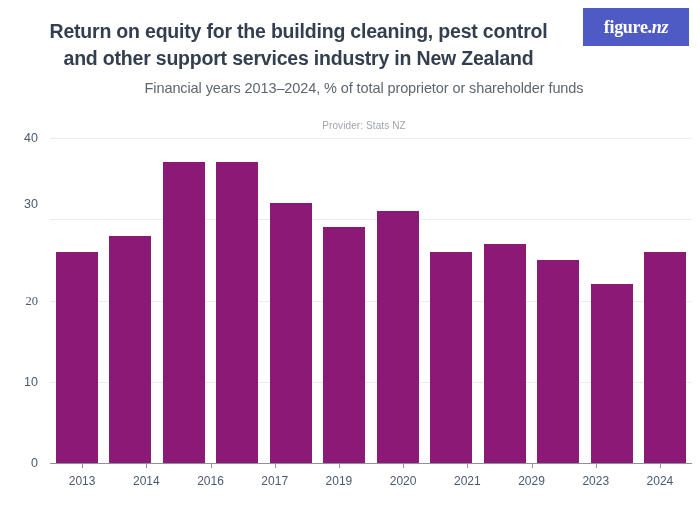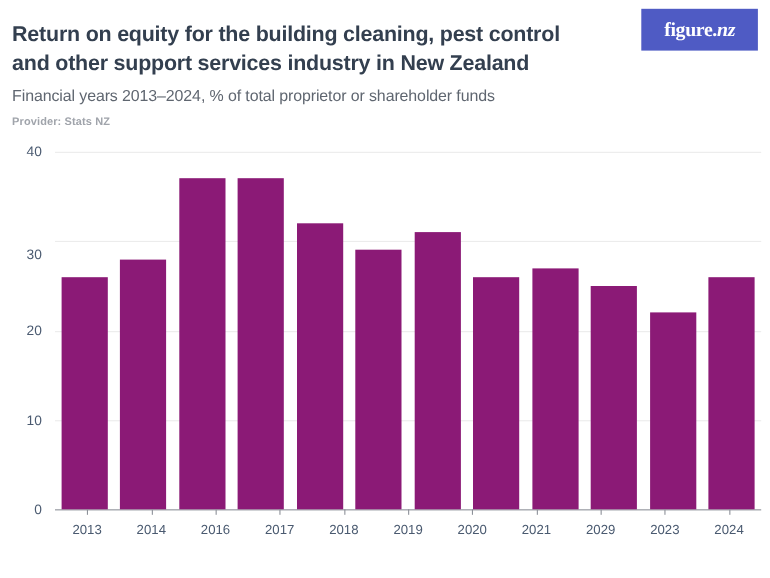--- a/index.html
+++ b/index.html
@@ -13,45 +13,46 @@
     position: relative;
     width: 700px;
     height: 525px;
     background: #ffffff;
     overflow: hidden;
   }
 
   
   .header {
     position: absolute;
-    left: 11px;
+    left: 36px;
     top: 18px;
     width: 656px;
+    text-align: center;
   }
   .title {
     font-size: 19.5px;
     line-height: 27px;
     font-weight: 700;
     color: #333f4f;
     letter-spacing: -0.2px;
     width: 525px;
   }
   .subtitle {
     margin-top: 7px;
     font-size: 14.5px;
     line-height: 19px;
     font-weight: 400;
     color: #5f6670;
     letter-spacing: -0.1px;
   }
   .provider {
-    margin-top: 7px;
+    margin-top: 21px;
     font-size: 10px;
     line-height: 13px;
-    font-weight: 700;
+    font-weight: 400;
     color: #a0a4ab;
     letter-spacing: 0.1px;
   }
 
   
   .logo {
     position: absolute;
     right: 11px;
     top: 8px;
     width: 106px;
@@ -178,22 +179,22 @@
   </div>
 
   <div class="logo">
     <span class="logo-text"><span>figure.</span><span class="it">nz</span></span>
   </div>
 
   <div class="plot">
     <div class="axis-labels">
         <div class="ytick" style="top: 325px;">0</div>
         <div class="ytick" style="top: 243.75px;">10</div>
-        <div class="ytick" style="top: 162.5px;">20</div>
-        <div class="ytick" style="top: 93px;">30</div>
+        <div class="ytick" style="top: 162.5px; font-family: Liberation Serif, serif;">20</div>
+        <div class="ytick" style="top: 66px;">30</div>
         <div class="ytick" style="top: 0px;">40</div>
       </div>
     <div class="grid">
         <div class="gridline zero" style="top: 325px;"></div>
         <div class="gridline" style="top: 243.75px;"></div>
         <div class="gridline" style="top: 162.5px;"></div>
         <div class="gridline" style="top: 81.25px;"></div>
         <div class="gridline" style="top: 0px;"></div>
       </div>
     <div class="bars">
@@ -246,24 +247,20 @@
         <div class="xslot">
           <div class="xtick"></div>
           <div class="xlabel">2016</div>
         </div>
         <div class="xslot">
           <div class="xtick"></div>
           <div class="xlabel">2017</div>
         </div>
         <div class="xslot">
           <div class="xtick"></div>
-          <div class="xlabel">2018</div>
-        </div>
-        <div class="xslot">
-          <div class="xtick"></div>
           <div class="xlabel">2019</div>
         </div>
         <div class="xslot">
           <div class="xtick"></div>
           <div class="xlabel">2020</div>
         </div>
         <div class="xslot">
           <div class="xtick"></div>
           <div class="xlabel">2021</div>
         </div>

